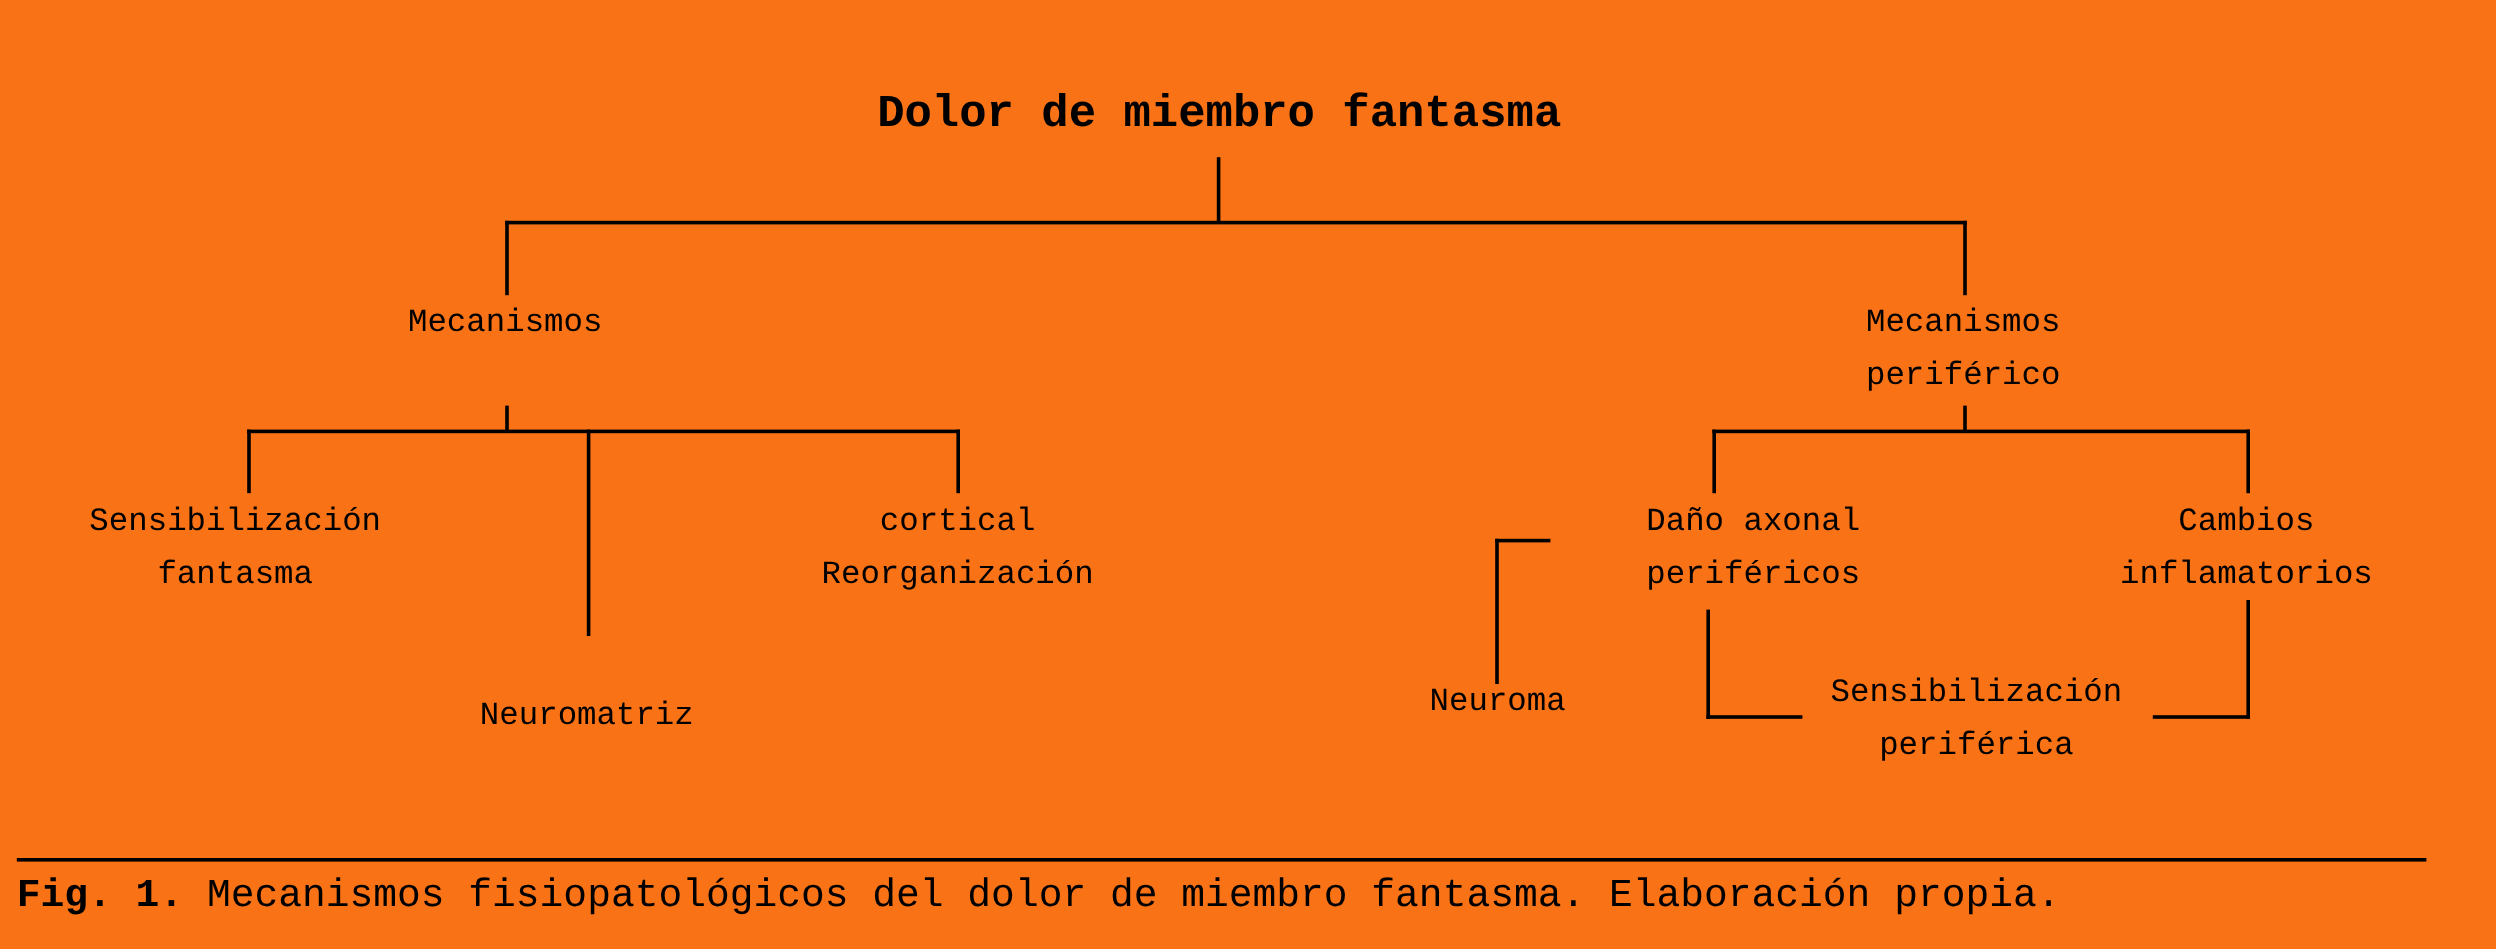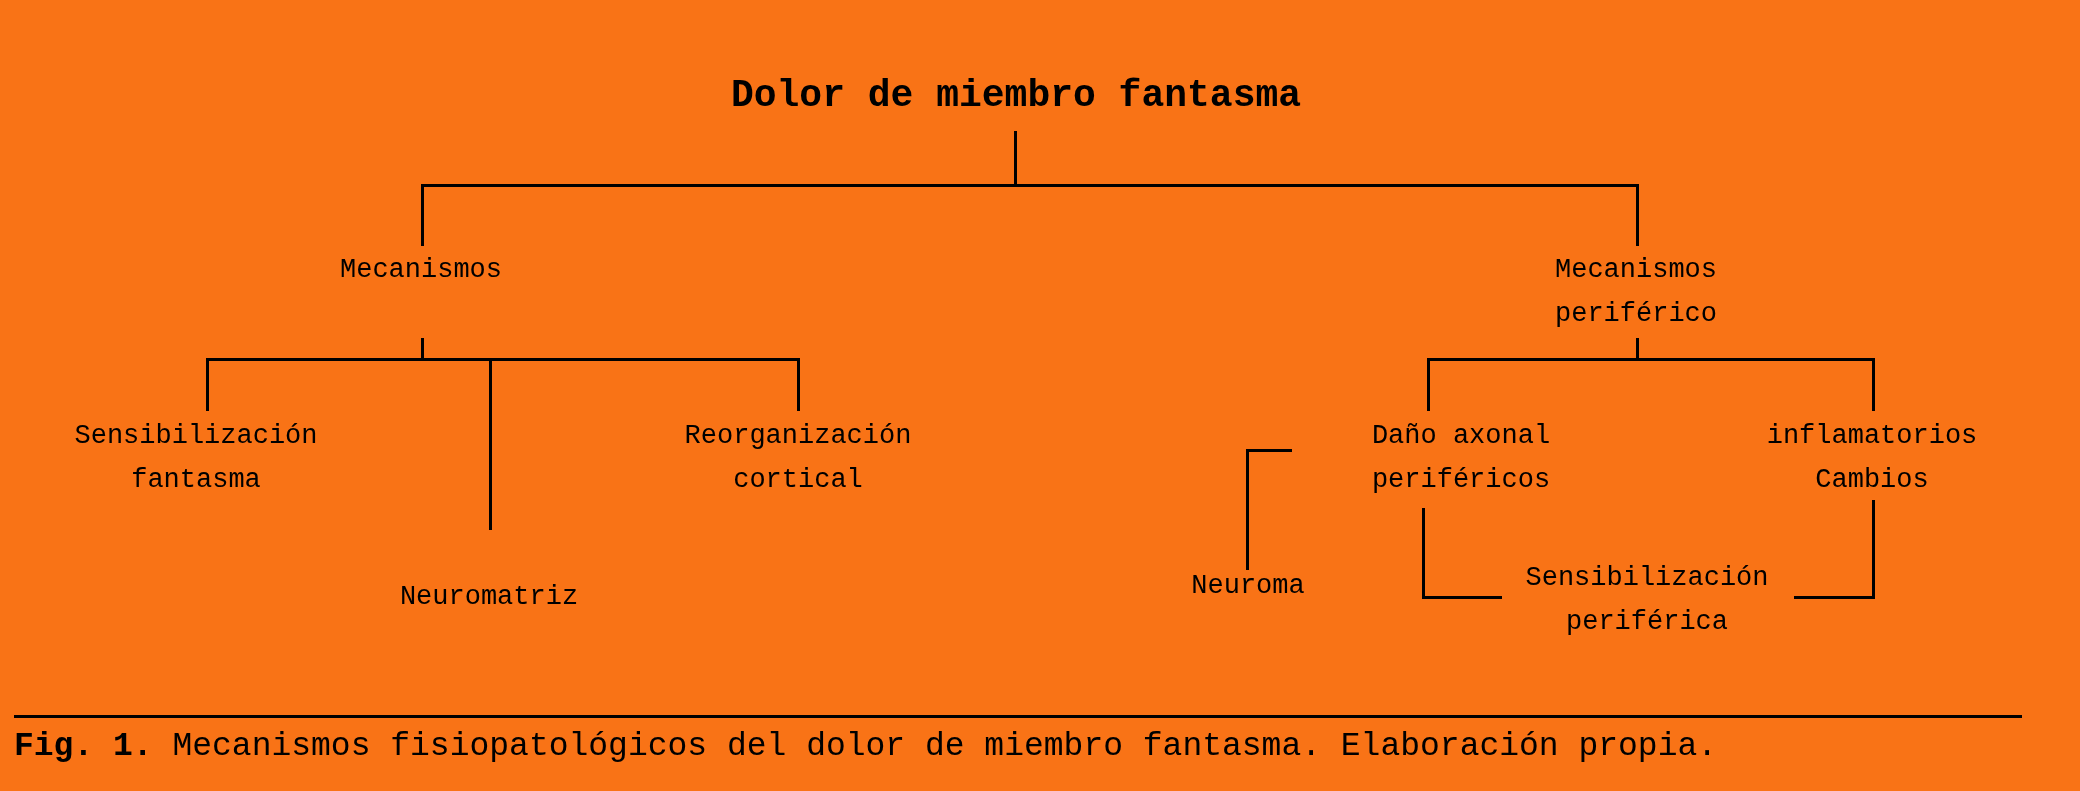--- a/index.html
+++ b/index.html
@@ -67,39 +67,39 @@
   <div class="hl" style="left:206px; top:358px; width:594px;"></div>
   <div class="vl" style="left:206px; top:358px; height:53px;"></div>
   <div class="vl" style="left:489px; top:358px; height:172px;"></div>
   <div class="vl" style="left:797px; top:358px; height:53px;"></div>
 
   <div class="node" style="left:196px; top:414px;">
     <div>Sensibilización</div>
     <div>fantasma</div>
   </div>
   <div class="node" style="left:798px; top:414px;">
+    <div>cortical</div>
     <div>Reorganización</div>
-    <div>cortical</div>
   </div>
   <div class="node" style="left:489px; top:534px;margin-top:41px;">
     <div>Neuromatriz</div>
   </div>
 
   <div class="vl" style="left:1636px; top:338px; height:22px;"></div>
   <div class="hl" style="left:1427px; top:358px; width:448px;"></div>
   <div class="vl" style="left:1427px; top:358px; height:53px;"></div>
   <div class="vl" style="left:1872px; top:358px; height:53px;"></div>
 
   <div class="node" style="left:1429px; top:414px;margin-left:32px;">
     <div>Daño axonal</div>
     <div>periféricos</div>
   </div>
   <div class="node" style="left:1872px; top:414px;">
+    <div>Cambios</div>
     <div>inflamatorios</div>
-    <div>Cambios</div>
   </div>
 
   <div class="hl" style="left:1246px; top:449px; width:46px;"></div>
   <div class="vl" style="left:1246px; top:449px; height:121px;"></div>
   <div class="node" style="left:1248px; top:564px;">
     <div>Neuroma</div>
   </div>
 
   <div class="vl" style="left:1422px; top:508px; height:91px;"></div>
   <div class="hl" style="left:1422px; top:596px; width:80px;"></div>

